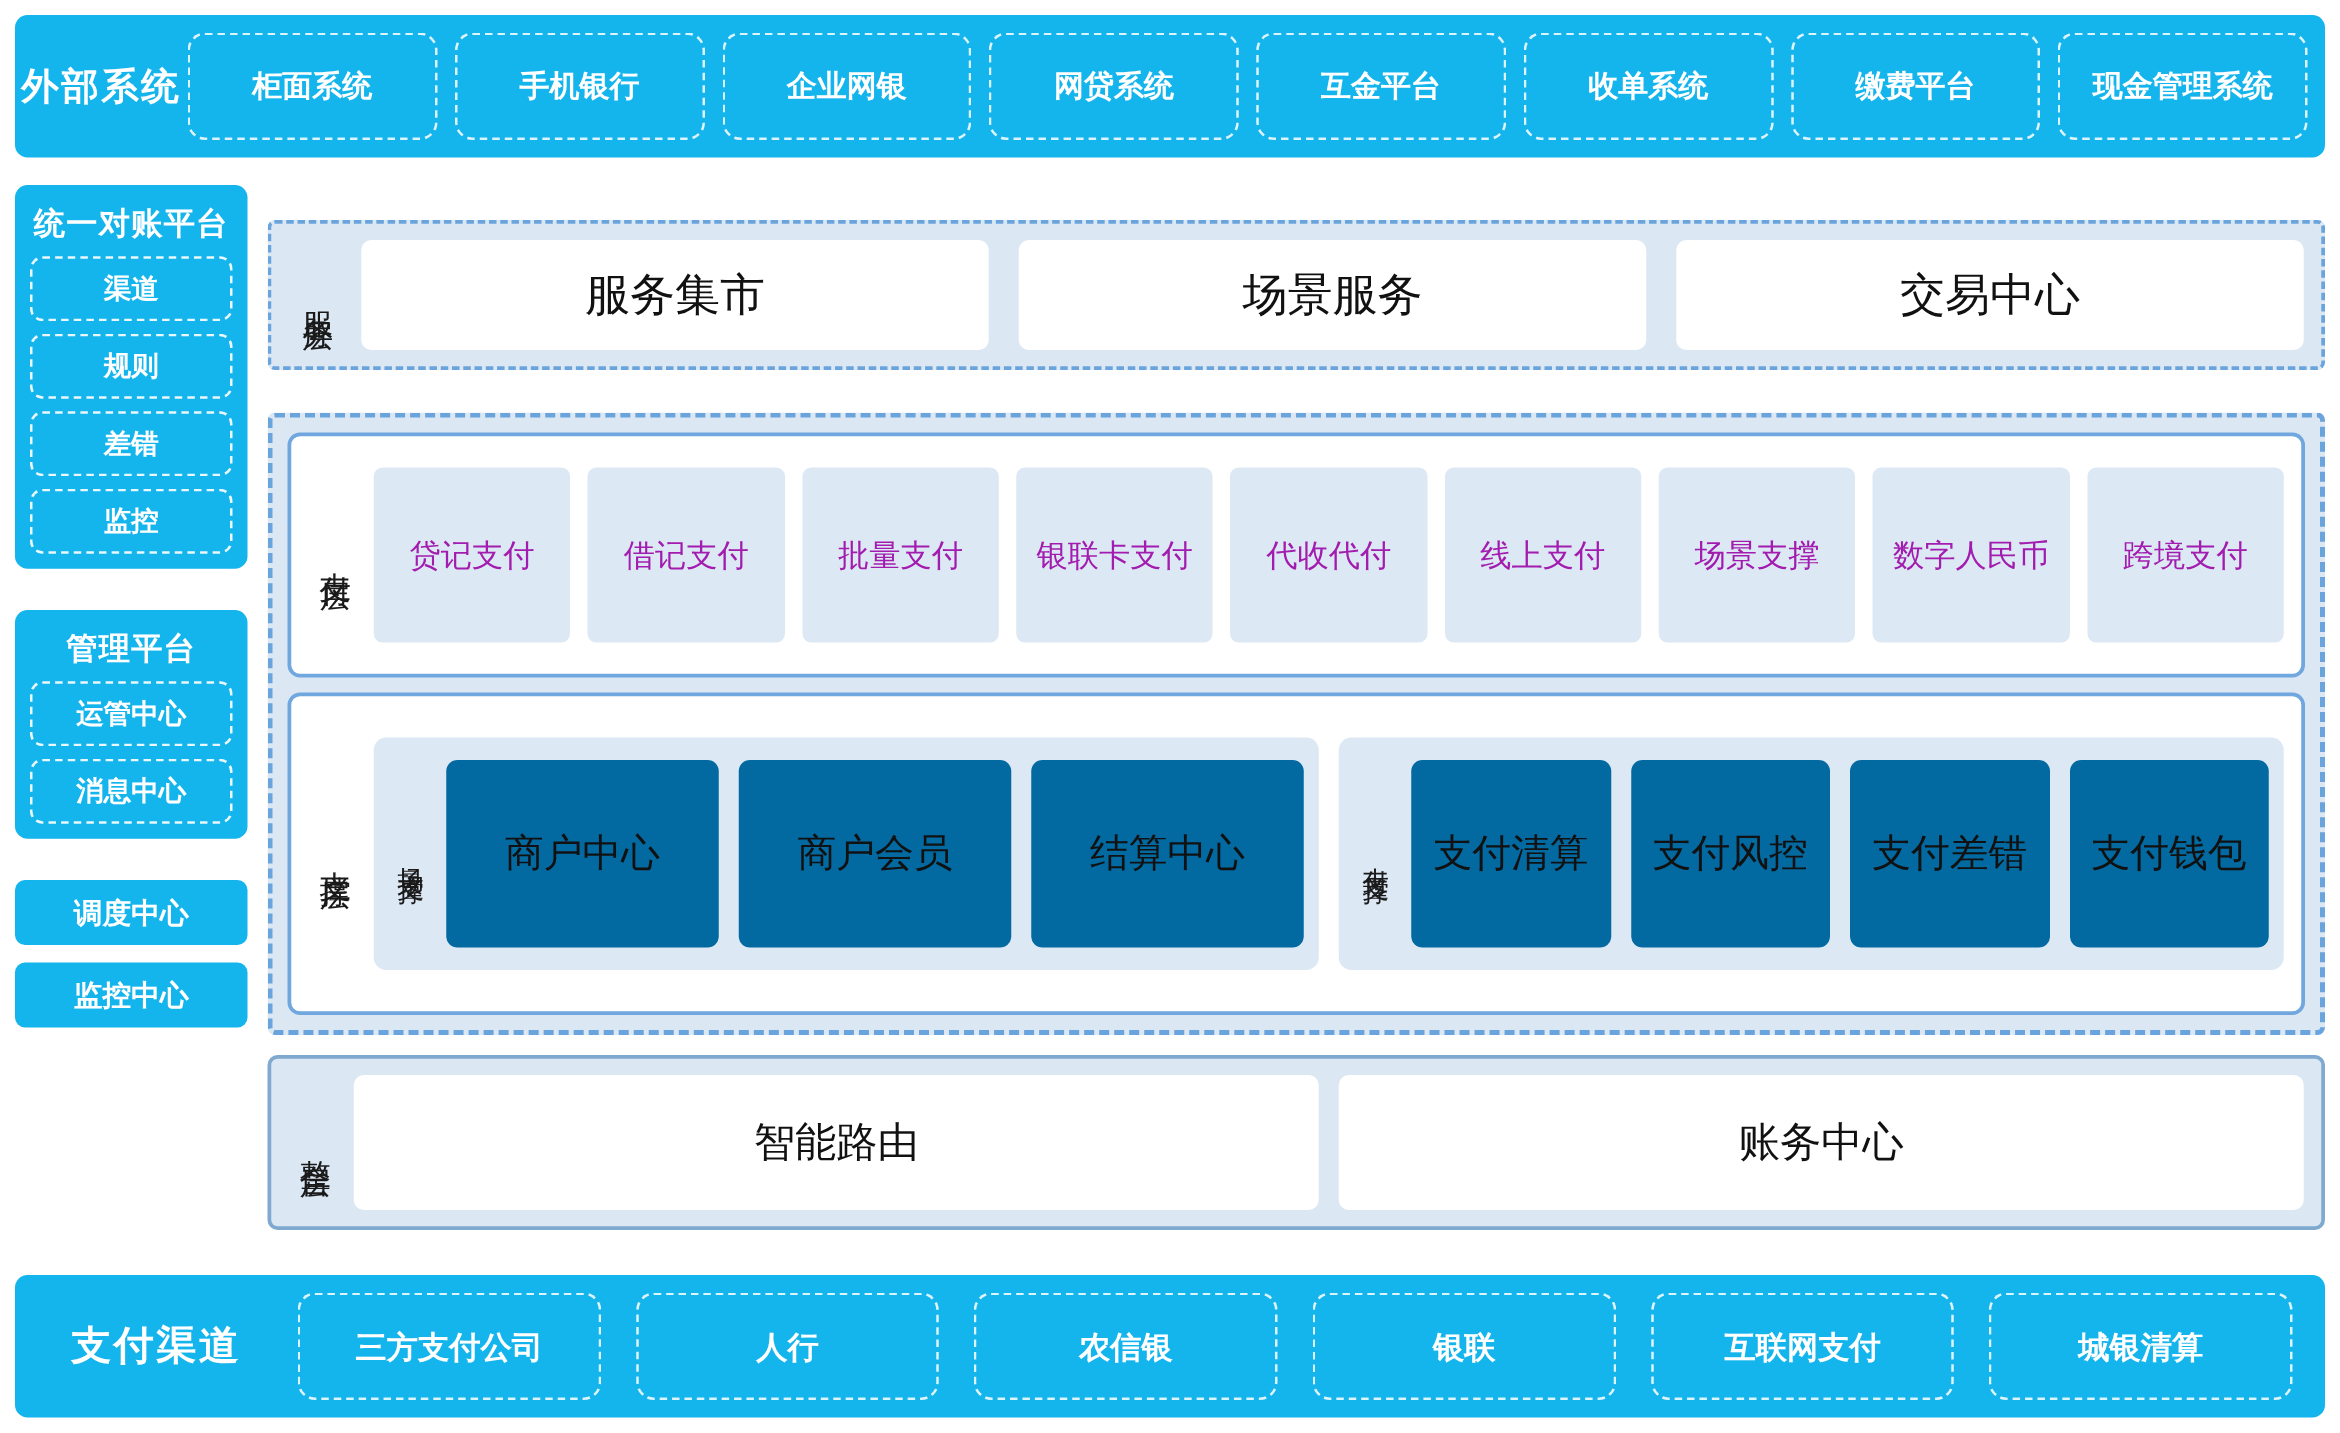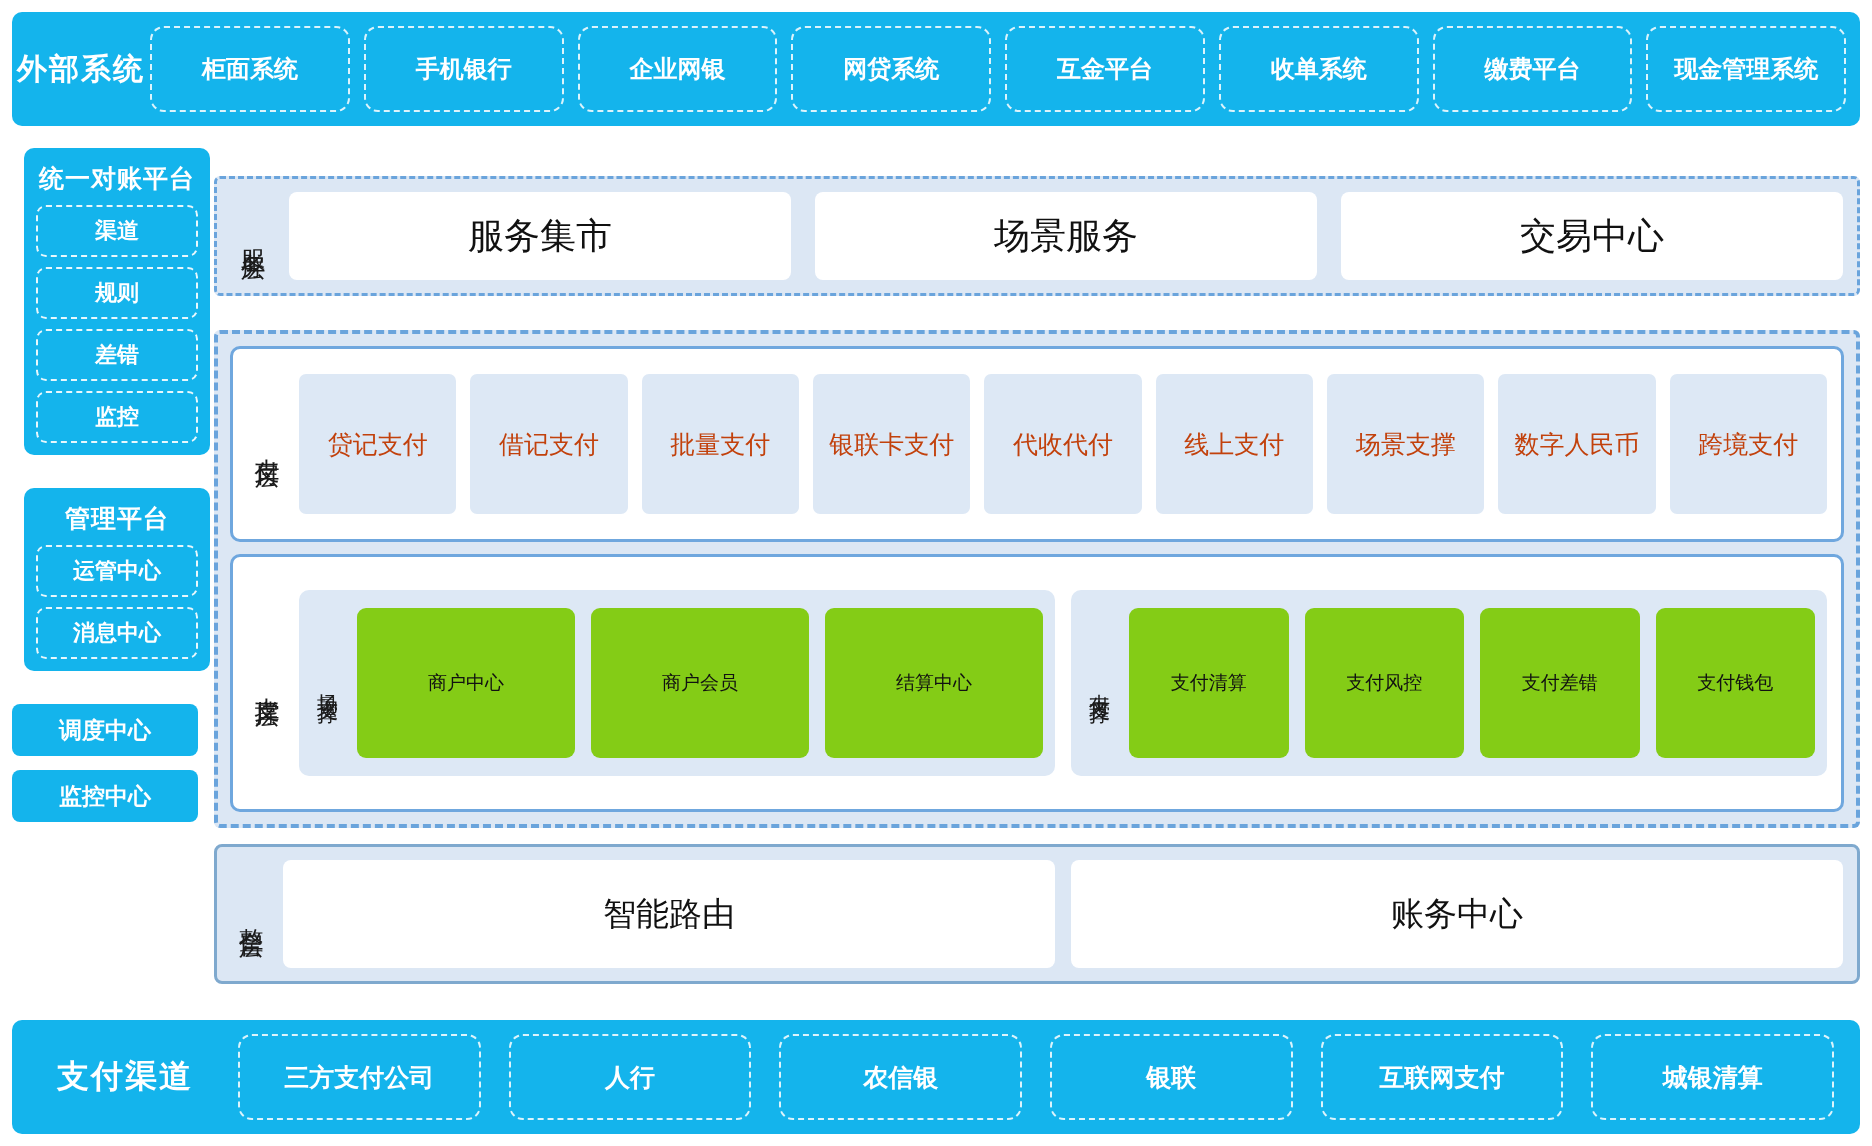--- a/index.html
+++ b/index.html
@@ -66,21 +66,21 @@
   #external-bar { top: 12px; width: 1848px; height: 114px; }
   #external-bar .bar-title { width: 138px; }
   #channel-bar  { top: 1020px; width: 1848px; height: 114px; }
   #channel-bar .bar-title { width: 226px; font-size: 32px; }
   #channel-bar .bar-items { gap: 28px; padding-right: 26px; }
   #channel-bar .bar-chip { font-size: 25px; }
 
   
   .side-block {
     position: absolute;
-    left: 24px;
+    left: 12px;
     width: 186px;
     background: #14B4EC;
     border-radius: 10px;
     box-sizing: border-box;
     padding: 8px 12px 12px 12px;
   }
   .side-head {
     color: #ffffff;
     font-size: 25px;
     font-weight: 700;
@@ -230,21 +230,21 @@
     height: 140px;
   }
   .pay-card {
     flex: 1 1 0;
     background: #DDE8F5;
     border-radius: 7px;
     display: flex;
     align-items: center;
     justify-content: center;
     font-size: 25px;
-    color: #c2410c;
+    color: #a21caf;
     white-space: nowrap;
   }
 
   
   #support-panel { height: 258px; }
   #support-panel .vlabel { width: 40px; height: 110px; }
   .support-groups {
     flex: 1 1 auto;
     display: flex;
     gap: 16px;
@@ -263,26 +263,26 @@
   #group-pay   { flex: 1 1 0; }
   .support-group .vlabel-sm { width: 34px; height: 136px; }
   .sp-cards {
     flex: 1 1 auto;
     display: flex;
     gap: 16px;
     height: 150px;
   }
   .sp-card {
     flex: 1 1 0;
-    background: #84cc16;
+    background: #0369a1;
     border-radius: 9px;
     display: flex;
     align-items: center;
     justify-content: center;
-    font-size: 19px;
+    font-size: 31px;
     color: #111111;
     white-space: nowrap;
   }
 
   
   #integration-layer {
     position: absolute;
     left: 214px;
     top: 844px;
     width: 1646px;

